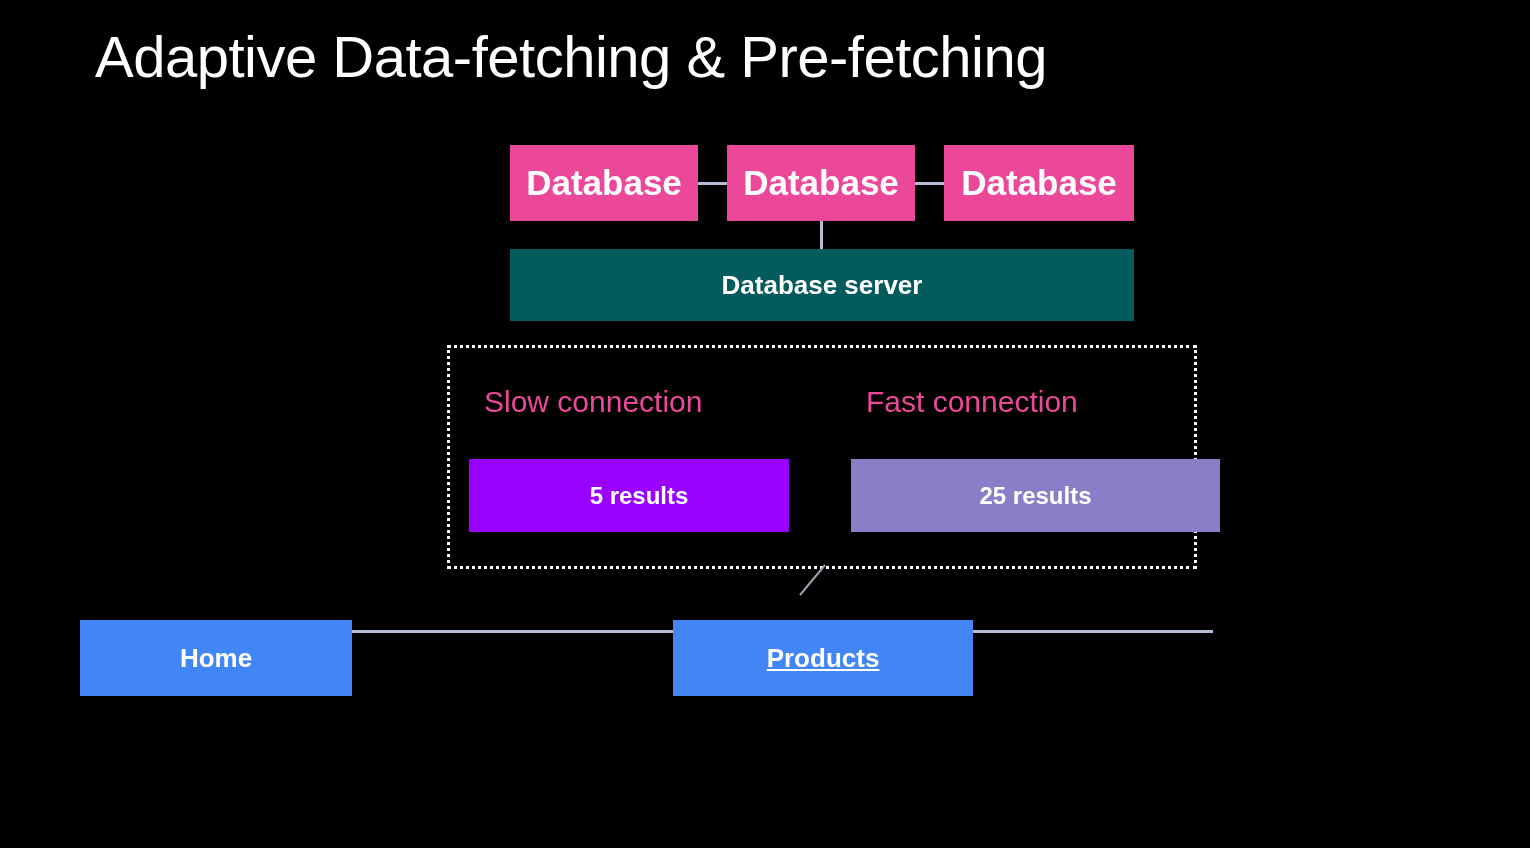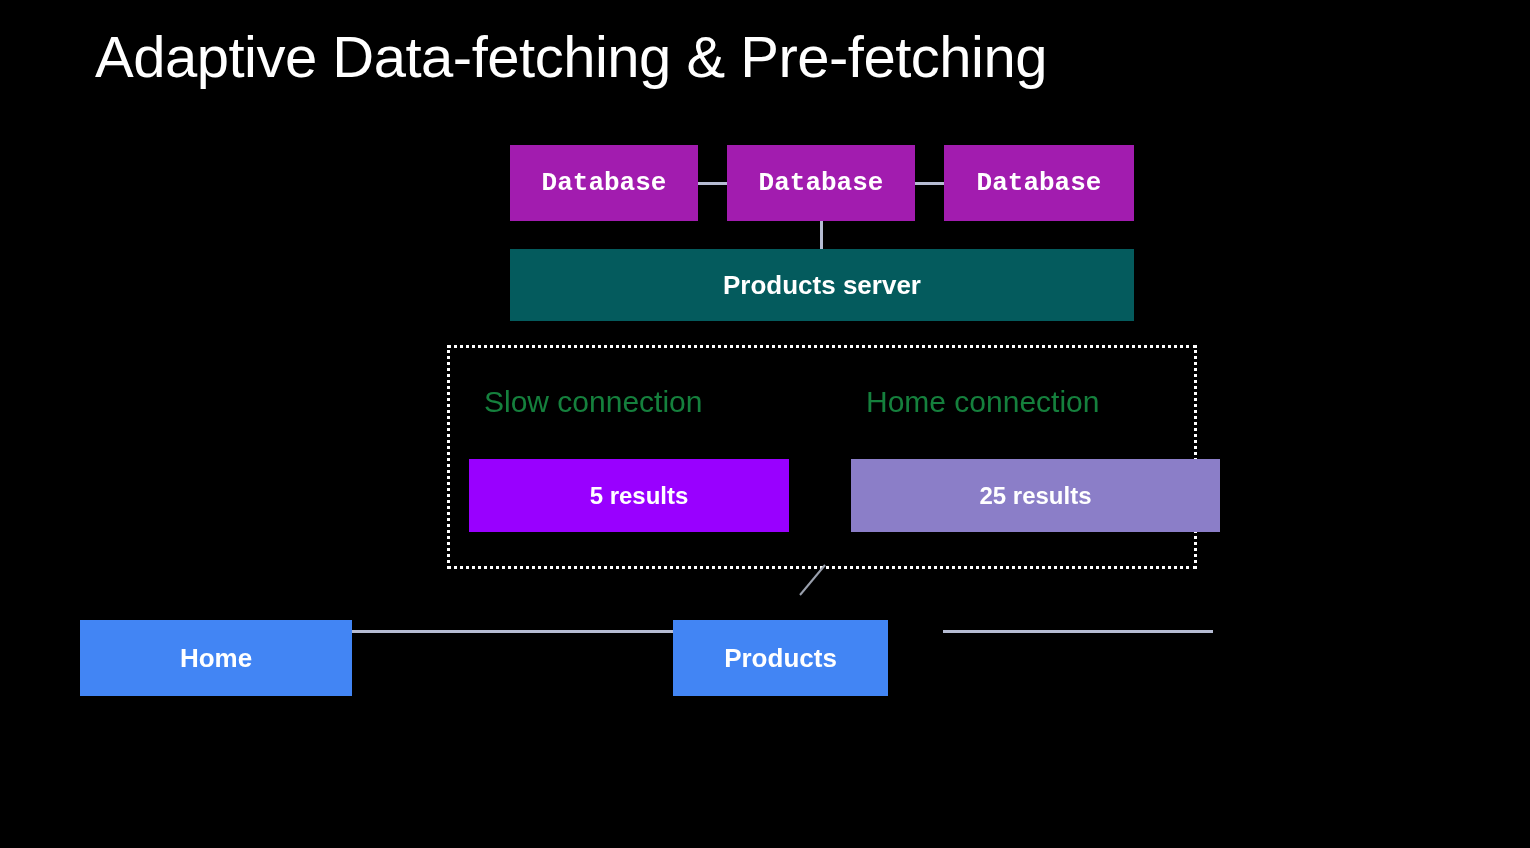--- a/index.html
+++ b/index.html
@@ -45,25 +45,24 @@
     align-items: center;
     justify-content: center;
     color: #ffffff;
     font-weight: bold;
     box-sizing: border-box;
     text-align: center;
   }
 
   
   .db {
-    background: #a21caf;
-    font-size: 26px;
+    background: #ec4899;
+    font-size: 35px;
     height: 76px;
     top: 145px;
-    font-family: Liberation Mono, monospace;
   }
   .db-1 { left: 510px;  width: 188px; }
   .db-2 { left: 727px;  width: 188px; }
   .db-3 { left: 944px;  width: 190px; }
 
   
   .graphql {
     background: #045b5d;
     font-size: 26px;
     left: 510px;
@@ -104,21 +103,21 @@
     left: 447px;
     top: 345px;
     width: 750px;
     height: 224px;
     box-sizing: border-box;
     border: 3px dotted #ffffff;
   }
 
   .conn-label {
     position: absolute;
-    color: #15803d;
+    color: #ec4899;
     font-size: 30px;
     font-weight: 400;
     white-space: nowrap;
   }
   .label-slow { left: 484px; top: 385px; }
   .label-fast { left: 866px; top: 385px; }
 
   .results {
     font-size: 24px;
     top: 459px;
@@ -138,44 +137,44 @@
 
   
   .route {
     background: #4285f4;
     font-size: 26px;
     top: 593px;
     height: 76px;
     margin-top: 27px;
   }
   .route-home     { left: 80px;   width: 272px; }
-  .route-products { left: 673px;  width: 215px; }
+  .route-products { left: 673px;  width: 300px; text-decoration: underline; }
   .route-product  { left: 1213px; width: 270px; }
 </style>
 </head>
 <body>
 
 <div class="slide">
 
   <div class="title">Adaptive Data-fetching &amp; Pre-fetching</div>
 
   <div class="node db db-1">Database</div>
   <div class="node db db-2">Database</div>
   <div class="node db db-3">Database</div>
 
   <div class="conn conn-h conn-db1-db2"></div>
   <div class="conn conn-h conn-db2-db3"></div>
   <div class="conn conn-v conn-db2-gql"></div>
 
-  <div class="node graphql">Products server</div>
+  <div class="node graphql">Database server</div>
 
   <div class="dotted-panel"></div>
 
   <div class="conn-label label-slow">Slow connection</div>
-  <div class="conn-label label-fast">Home connection</div>
+  <div class="conn-label label-fast">Fast connection</div>
 
   <div class="node results results-slow">5 results</div>
   <div class="node results results-fast">25 results</div>
 
   <svg class="leader" viewBox="0 0 120 70">
     <line x1="40" y1="55" x2="65" y2="25" stroke="#9aa0ad" stroke-width="2"></line>
   </svg>
 
   <div class="conn conn-h conn-home-products"></div>
   <div class="conn conn-h conn-products-product"></div>

